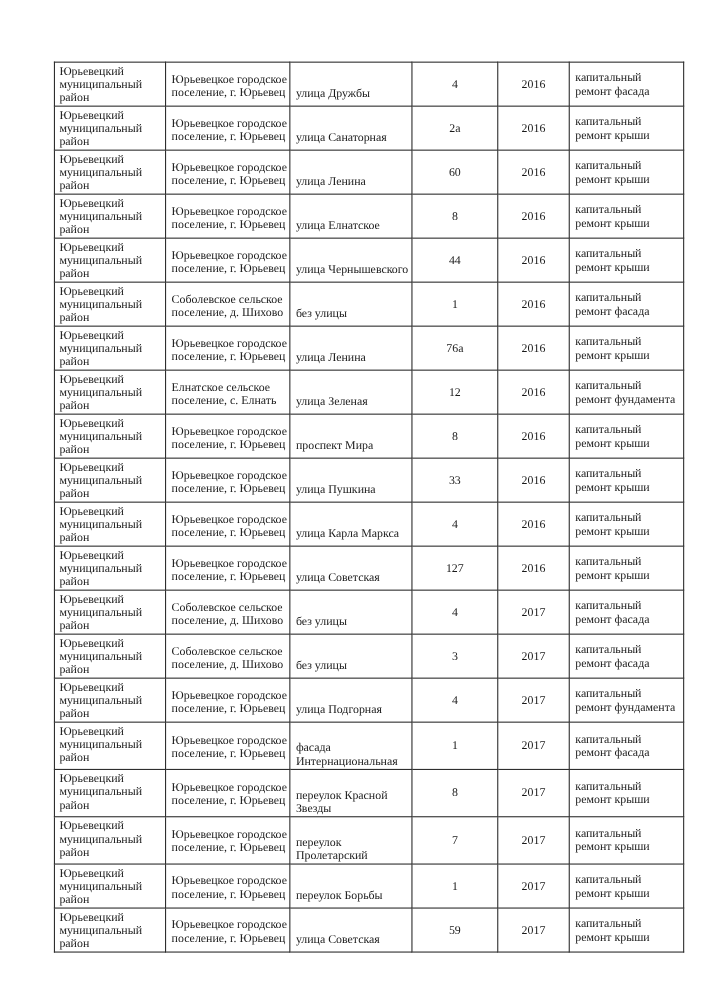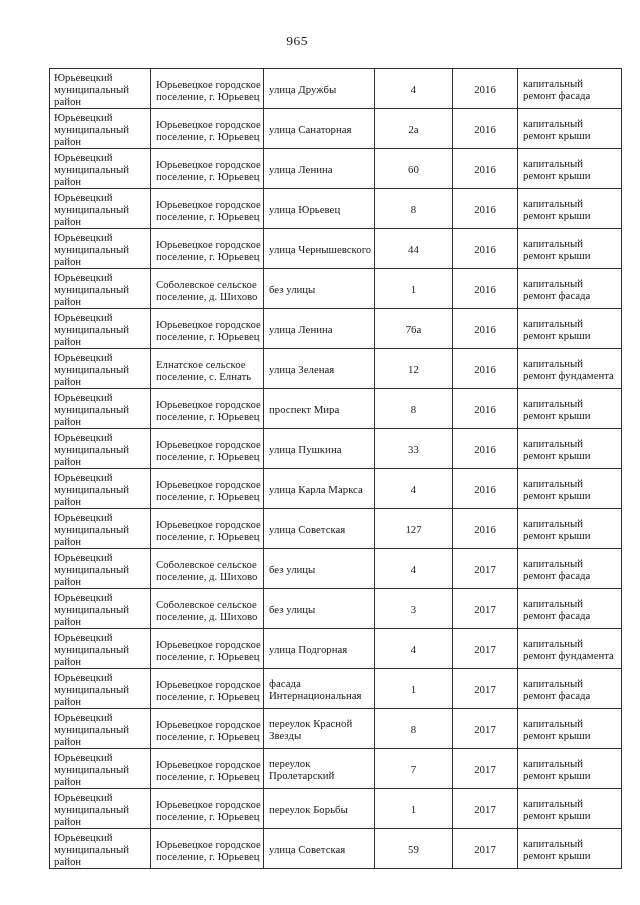--- a/index.html
+++ b/index.html
@@ -24,46 +24,45 @@
     top: 33px;
     left: 0;
     right: 46px;
     text-align: center;
     font-size: 13.5px;
     letter-spacing: 0.5px;
   }
   table.repairs {
     position: absolute;
     left: 49px;
-    top: 68px;
+    top: 56px;
     width: 572px;
     border-collapse: collapse;
     table-layout: fixed;
   }
   table.repairs td {
     border: 1px solid #2e2e2e;
     font-size: 10.8px;
     line-height: 12px;
     overflow: hidden;
     word-wrap: break-word;
   }
   table.repairs tr { height: 37px; }
   td.c0 { vertical-align: top;    text-align: left;   padding: 2px 2px 1px 4px; }
   td.c1 { vertical-align: middle; text-align: left;   padding: 3px 2px 1px 5px; }
-  td.c2 { vertical-align: middle; text-align: left;   padding: 1px 2px 1px 5px; }
+  td.c2 { vertical-align: middle; text-align: left;   padding: 17px 2px 1px 5px; }
   td.c3 { vertical-align: middle; text-align: center; padding: 1px 2px; }
   td.c4 { vertical-align: middle; text-align: center; padding: 1px 17px; }
   td.c5 { vertical-align: middle; text-align: left;   padding: 1px 6px 1px 5px; margin-left: 33px; }
 </style>
 </head>
 <body>
 
 <div class="page">
 
-  <div class="page-number">965</div>
 
   <table class="repairs">
     <colgroup>
       <col style="width:101px">
       <col style="width:113px">
       <col style="width:111px">
       <col style="width:78px">
       <col style="width:65px">
       <col style="width:104px">
     </colgroup>
@@ -88,21 +87,21 @@
       <td class="c0">Юрьевецкий муниципальный район</td>
       <td class="c1">Юрьевецкое городское поселение, г. Юрьевец</td>
       <td class="c2">улица Ленина</td>
       <td class="c3">60</td>
       <td class="c4">2016</td>
       <td class="c5">капитальный ремонт крыши</td>
     </tr>
         <tr>
       <td class="c0">Юрьевецкий муниципальный район</td>
       <td class="c1">Юрьевецкое городское поселение, г. Юрьевец</td>
-      <td class="c2">улица Юрьевец</td>
+      <td class="c2">улица Елнатское</td>
       <td class="c3">8</td>
       <td class="c4">2016</td>
       <td class="c5">капитальный ремонт крыши</td>
     </tr>
         <tr>
       <td class="c0">Юрьевецкий муниципальный район</td>
       <td class="c1">Юрьевецкое городское поселение, г. Юрьевец</td>
       <td class="c2">улица Чернышевского</td>
       <td class="c3">44</td>
       <td class="c4">2016</td>

